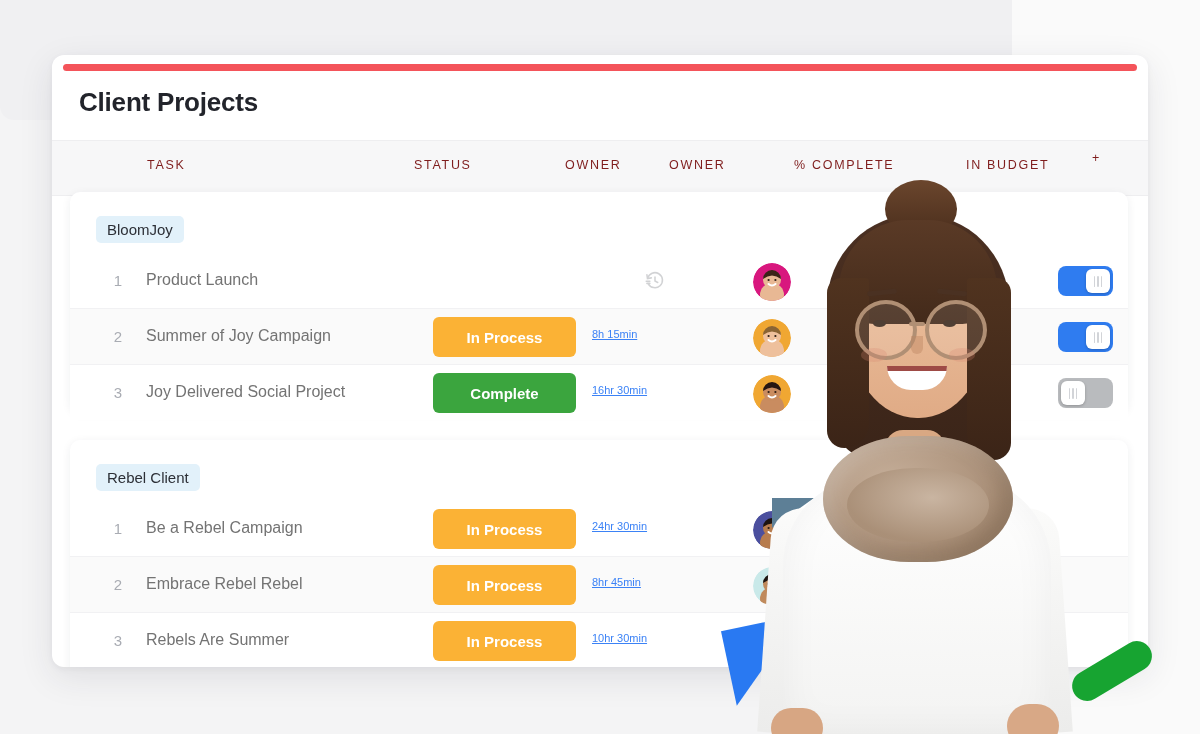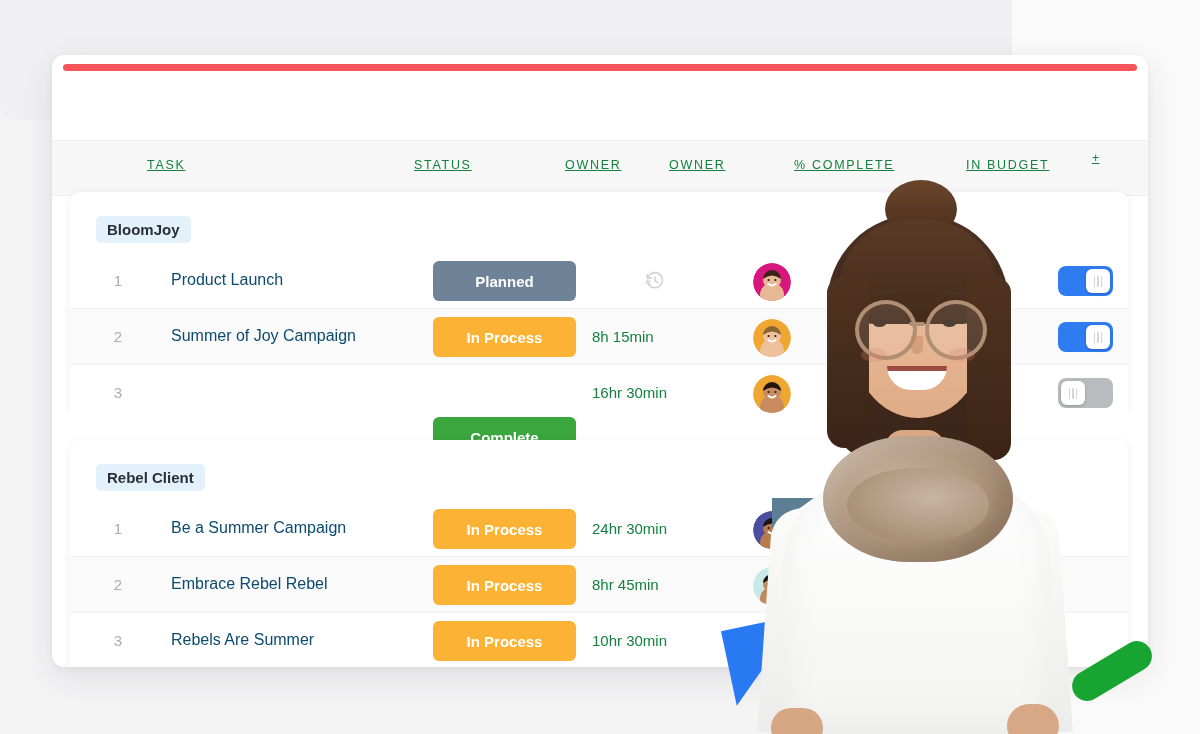--- a/index.html
+++ b/index.html
@@ -40,21 +40,21 @@
     font-size:26px;font-weight:bold;color:#22242b;letter-spacing:-.2px;
   }
 
   
   .col-head{
     position:absolute;left:0;top:85px;width:100%;height:54px;
     background:#f7f7f8;border-top:1px solid #eeeef0;border-bottom:1px solid #eeeef0;
   }
   .col-head span{
     position:absolute;top:17px;
-    font-size:12.5px;letter-spacing:1.7px;color:#15803d;white-space:nowrap;text-decoration:underline;
+    font-size:12.5px;letter-spacing:1.7px;color:#7f1d1d;white-space:nowrap;
   }
   .ch-task{left:95px;}
   .ch-status{left:362px;}
   .ch-time{left:513px;}
   .ch-owner{left:617px;}
   .ch-pct{left:742px;}
   .ch-budget{left:914px;}
   .ch-plus{left:1040px;top:10px !important;font-size:22px;color:#9a9da3;letter-spacing:0 !important;}
 
   
@@ -62,53 +62,53 @@
     position:absolute;left:18px;width:1058px;
     background:#ffffff;border-radius:10px;
     box-shadow:0 2px 10px rgba(35,40,60,.07);
   }
   #group-0{top:137px;height:220px;}
   #group-1{top:385px;height:275px;}
 
   .group-chip{
     position:absolute;left:26px;top:24px;height:27px;line-height:27px;
     padding:0 11px;background:#e2f1fa;border-radius:5px;
-    font-size:15px;color:#2c2f36;white-space:nowrap;font-weight:bold;
+    font-size:15px;color:#2c2f36;white-space:nowrap;
   }
 
   
   .rows{position:absolute;left:0;top:61px;width:100%;}
   .row{
     position:relative;height:55px;
     border-top:1px solid #f1f1f3;
     background:#ffffff;
   }
   .row.alt{background:#fafafa;}
   .row:first-child{border-top:none;}
 
   .r-idx{
     position:absolute;left:38px;top:19px;width:20px;
     font-size:15px;color:#a9acb3;text-align:center;
   }
   .r-task{
     position:absolute;left:76px;top:18px;
-    font-size:16px;color:#0c4a6e;white-space:nowrap;margin-left:25px;
+    font-size:16px;color:#737373;white-space:nowrap;
   }
   .badge{
     position:absolute;left:363px;top:8px;width:143px;height:40px;
     border-radius:6px;color:#ffffff;font-size:15px;font-weight:bold;
     display:flex;align-items:center;justify-content:center;
   }
   .badge.planned{background:#6e8397;}
   .badge.process{background:#fbb235;}
-  .badge.complete{background:#3ba53e;margin-top:44px;}
+  .badge.complete{background:#3ba53e;}
 
   .r-time{
     position:absolute;left:522px;top:19px;width:120px;
-    font-size:15px;color:#15803d;white-space:nowrap;
+    font-size:11px;color:#3b82f6;white-space:nowrap;text-decoration:underline;
   }
   .time-icon{
     position:absolute;left:574px;top:17px;width:22px;height:22px;opacity:.30;
   }
 
   .avatar{
     position:absolute;left:683px;top:10px;width:38px;height:38px;
     border-radius:50%;overflow:hidden;
   }
 
@@ -246,38 +246,38 @@
 </head>
 <body>
 
 <div class="bg-panel-2"></div>
 <div class="bg-panel"></div>
 
 <div class="card">
 
   <div class="accent-bar"></div>
 
+  <div class="card-title">Client Projects</div>
 
   <div class="col-head">
     <span class="ch-task">TASK</span>
     <span class="ch-status">STATUS</span>
     <span class="ch-time">OWNER</span>
     <span class="ch-owner">OWNER</span>
     <span class="ch-pct">% COMPLETE</span>
     <span class="ch-budget">IN BUDGET</span>
     <span class="ch-plus">+</span>
   </div>
 
   <div class="group" id="group-0">
     <div class="group-chip">BloomJoy</div>
     <div class="rows" id="rows-0">
         <div class="row">
           <div class="r-idx">1</div>
           <div class="r-task">Product Launch</div>
-          <div class="badge planned">Planned</div>
           <div class="time-icon"><svg viewBox="0 0 24 24" width="22" height="22" fill="none" stroke="#6b6e75" stroke-width="1.7" stroke-linecap="round">
               <path d="M4 9 A8.2 8.2 0 1 1 4.6 14.8"></path>
               <polyline points="3.2,5.2 3.8,9.3 8,8.6"></polyline>
               <polyline points="12,7.6 12,12 15,13.6"></polyline>
               <line x1="2.4" y1="12.2" x2="6.4" y2="12.2"></line>
               <line x1="3.2" y1="14.6" x2="6.4" y2="14.6"></line>
             </svg></div>
           <div class="avatar"><svg width="38" height="38" viewBox="0 0 38 38">
               <circle cx="19" cy="19" r="19" fill="#d8177e"></circle>
               <circle cx="19" cy="32" r="12" fill="#e8b894"></circle>
@@ -318,20 +318,21 @@
           <div class="toggle on">
             <span class="knob">
               <em></em>
               <em></em>
               <em></em>
             </span>
           </div>
         </div>
         <div class="row">
           <div class="r-idx">3</div>
+          <div class="r-task">Joy Delivered Social Project</div>
           <div class="badge complete">Complete</div>
           <div class="r-time">16hr 30min</div>
           <div class="avatar"><svg width="38" height="38" viewBox="0 0 38 38">
               <circle cx="19" cy="19" r="19" fill="#f0a732"></circle>
               <circle cx="19" cy="32" r="12" fill="#c98c60"></circle>
               <circle cx="19" cy="17" r="9" fill="#c98c60"></circle>
               <path d="M10 16 a9 9 0 0 1 18 0 q-9 -7 -18 0z" fill="#261612"></path>
               <circle cx="15.6" cy="17" r="1.1" fill="#2b1d15"></circle>
               <circle cx="22.4" cy="17" r="1.1" fill="#2b1d15"></circle>
               <path d="M15.5 21 q3.5 3 7 0" stroke="#fff" stroke-width="2" fill="none" stroke-linecap="round"></path>
@@ -348,21 +349,21 @@
           </div>
         </div>
       </div>
   </div>
 
   <div class="group" id="group-1">
     <div class="group-chip">Rebel Client</div>
     <div class="rows" id="rows-1">
         <div class="row">
           <div class="r-idx">1</div>
-          <div class="r-task">Be a Summer Campaign</div>
+          <div class="r-task">Be a Rebel Campaign</div>
           <div class="badge process">In Process</div>
           <div class="r-time">24hr 30min</div>
           <div class="avatar"><svg width="38" height="38" viewBox="0 0 38 38">
               <circle cx="19" cy="19" r="19" fill="#4b4f9e"></circle>
               <circle cx="19" cy="32" r="12" fill="#b77c4e"></circle>
               <circle cx="19" cy="17" r="9" fill="#b77c4e"></circle>
               <path d="M10 16 a9 9 0 0 1 18 0 q-9 -7 -18 0z" fill="#1d1310"></path>
               <circle cx="15.6" cy="17" r="1.1" fill="#2b1d15"></circle>
               <circle cx="22.4" cy="17" r="1.1" fill="#2b1d15"></circle>
               <path d="M15.5 21 q3.5 3 7 0" stroke="#fff" stroke-width="2" fill="none" stroke-linecap="round"></path>

